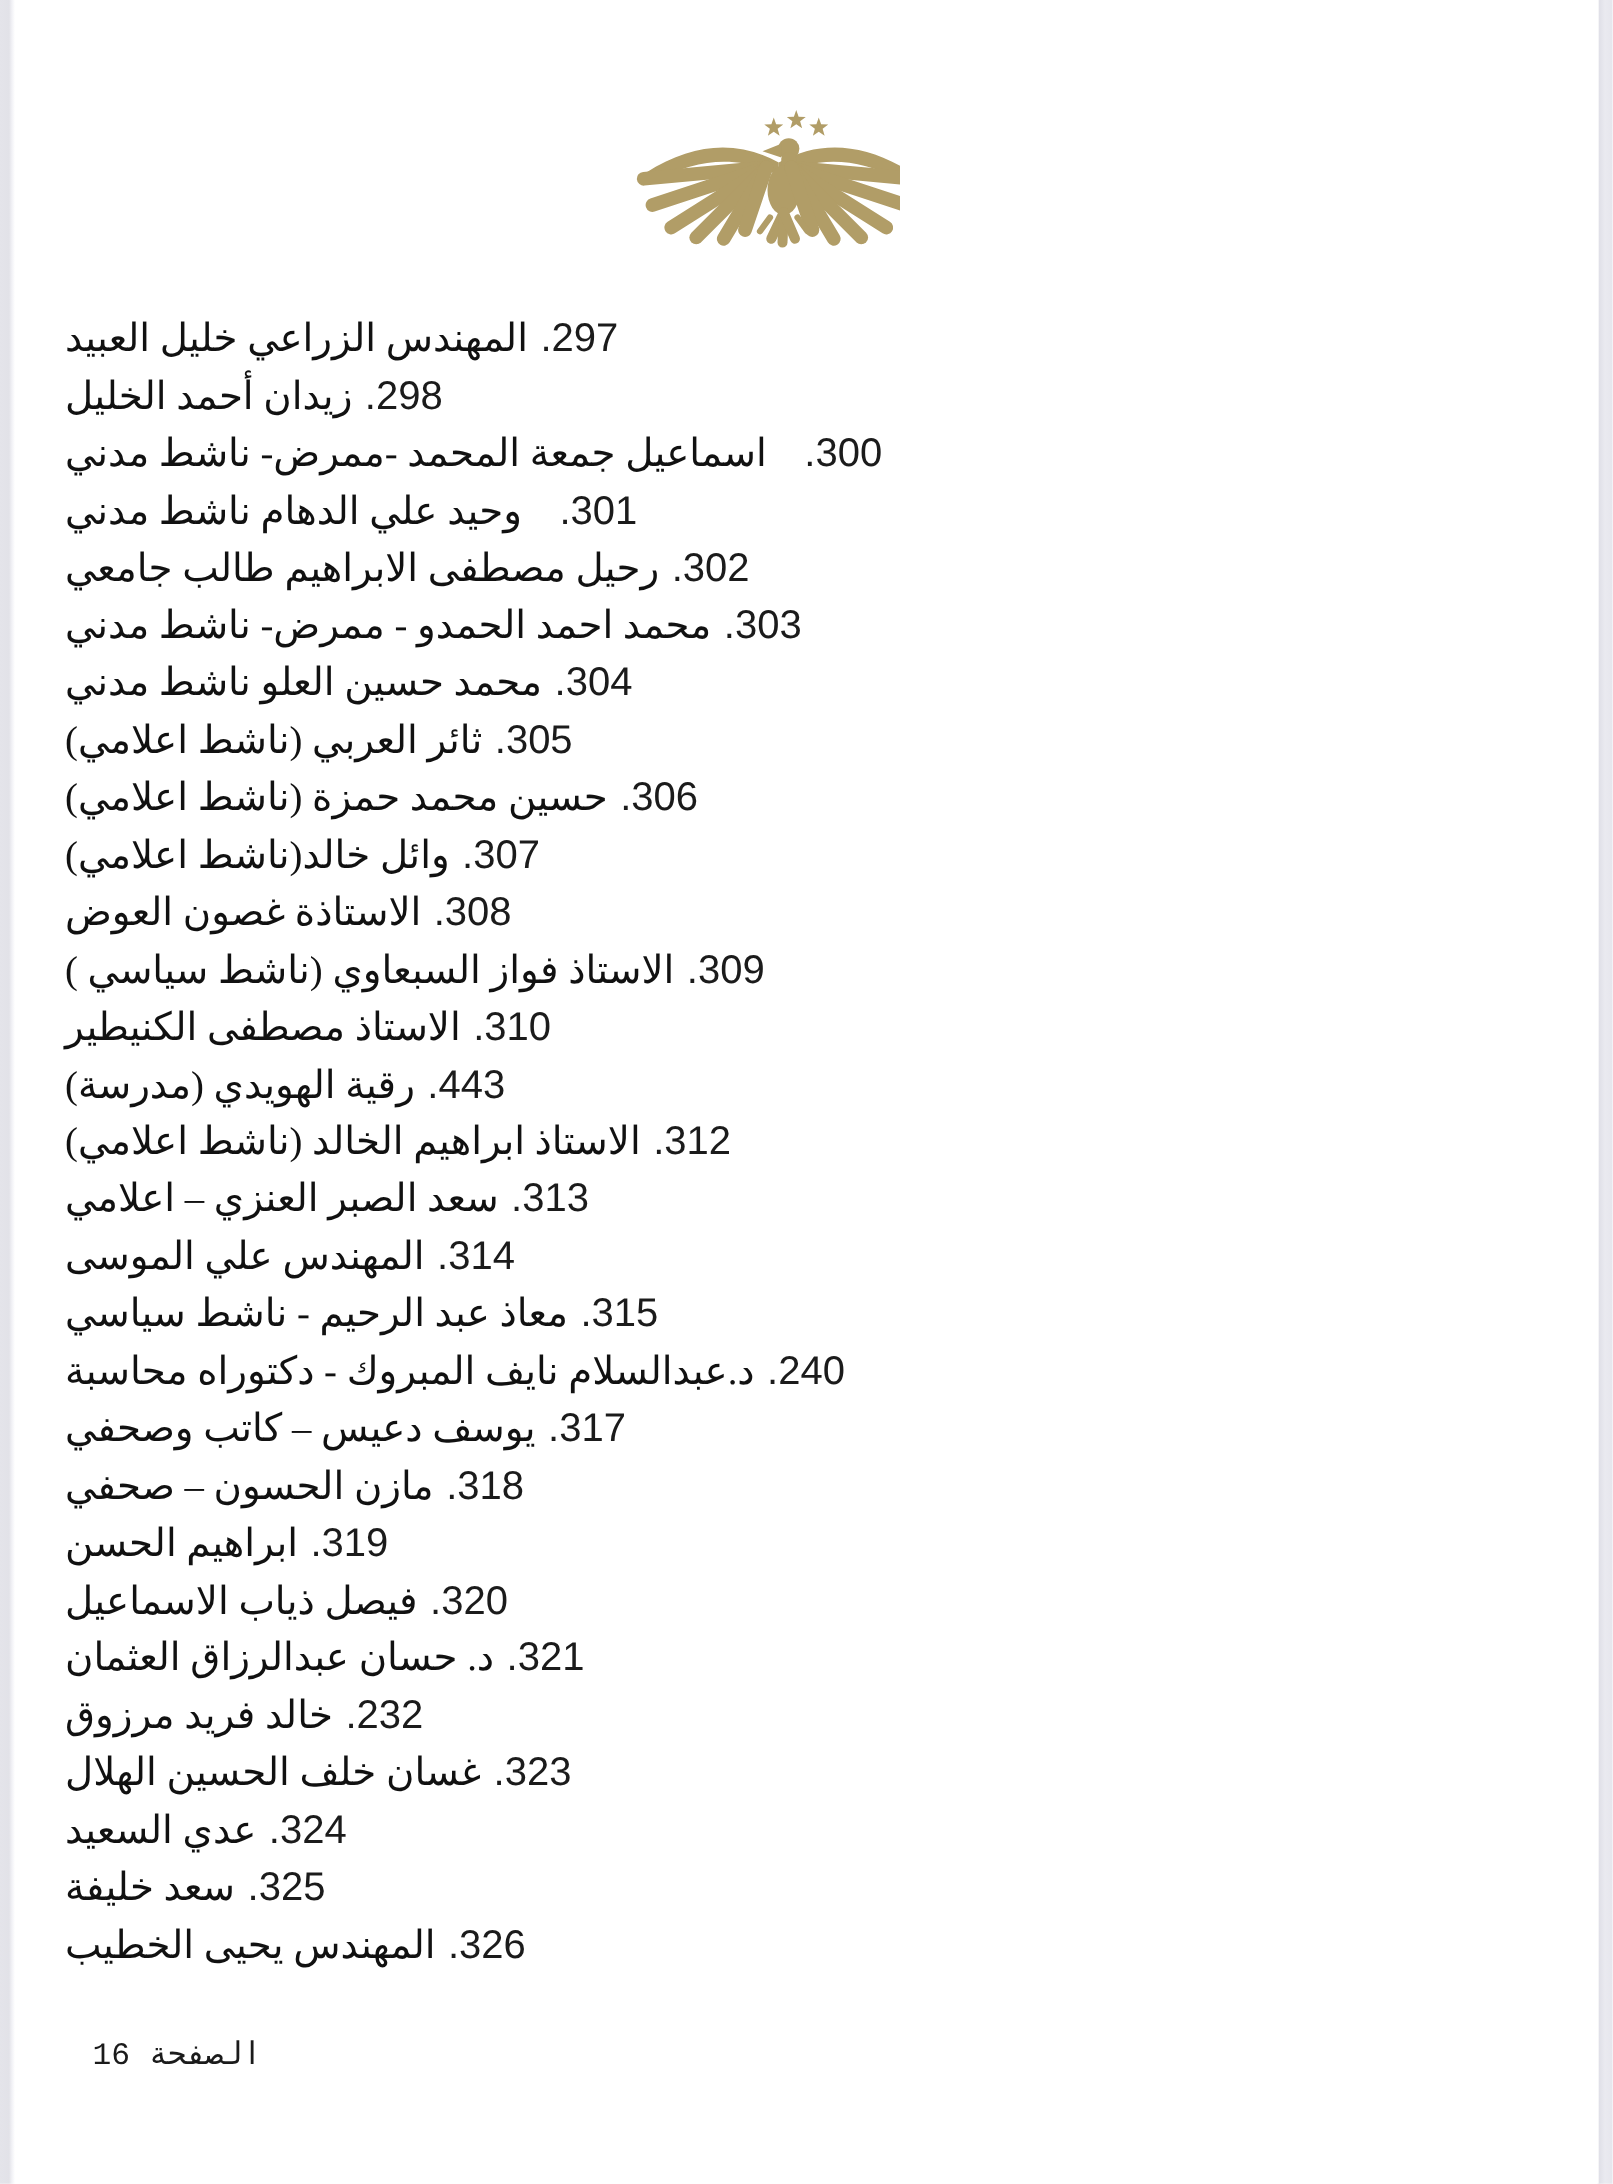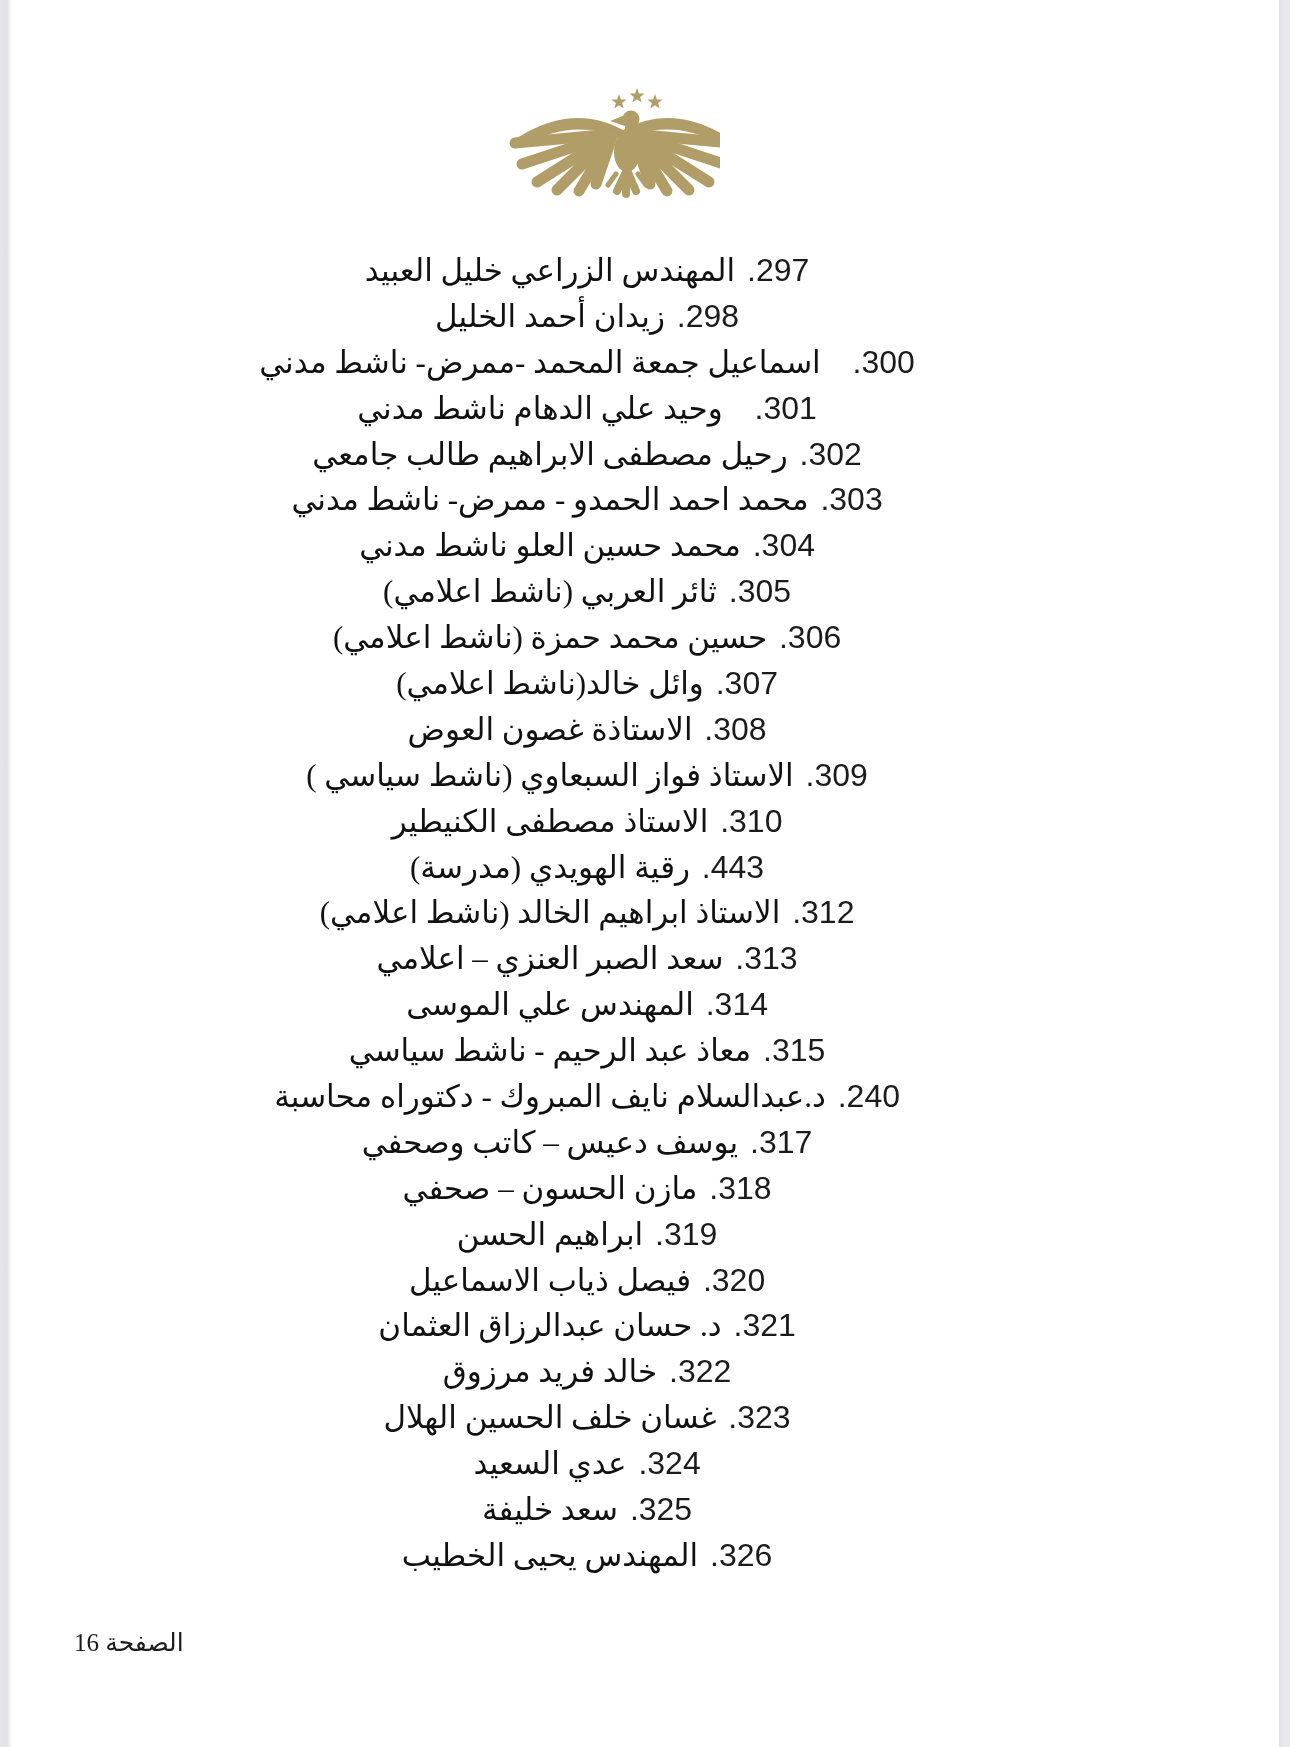--- a/index.html
+++ b/index.html
@@ -29,21 +29,21 @@
     position:absolute;left:493px;top:86px;width:215px;height:114px;
   }
   .names{
     position:absolute;left:0;right:0;top:248px;
     padding:0 155px 0 40px;
   }
   .row{
     direction:rtl;
     height:45.9px;line-height:45.9px;
     white-space:nowrap;
-    text-align:center;
+    text-align:left;
     color:#131313;
   }
   .num{
     display:inline-block;
     direction:rtl;
     width:66px;
     margin-left:10px;
     font-family:"Liberation Sans","DejaVu Sans",sans-serif;
     font-size:32px;
     color:#1b1b1b;
@@ -52,20 +52,21 @@
   .name{
     font-size:31px;
     color:#111111;
   }
   .footer{
     position:absolute;
     left:62px;top:1628px;
     direction:rtl;
     font-size:25px;
     color:#1b1b1b;
+    font-family:Liberation Mono, monospace;
   }
 </style>
 </head>
 <body>
 
 <div class="viewer">
   <div class="edge left"></div>
   <div class="edge right"></div>
 
   <div class="page">
@@ -206,21 +207,21 @@
 
   <div class="row">
     <span class="num">320.</span><span class="name">فيصل ذياب الاسماعيل</span>
   </div>
 
   <div class="row">
     <span class="num">321.</span><span class="name">د. حسان عبدالرزاق العثمان</span>
   </div>
 
   <div class="row">
-    <span class="num">322.</span><span class="name">خالد فريد مرزوق</span>
+    <span class="num">232.</span><span class="name">خالد فريد مرزوق</span>
   </div>
 
   <div class="row">
     <span class="num">323.</span><span class="name">غسان خلف الحسين الهلال</span>
   </div>
 
   <div class="row">
     <span class="num">324.</span><span class="name">عدي السعيد</span>
   </div>
 

